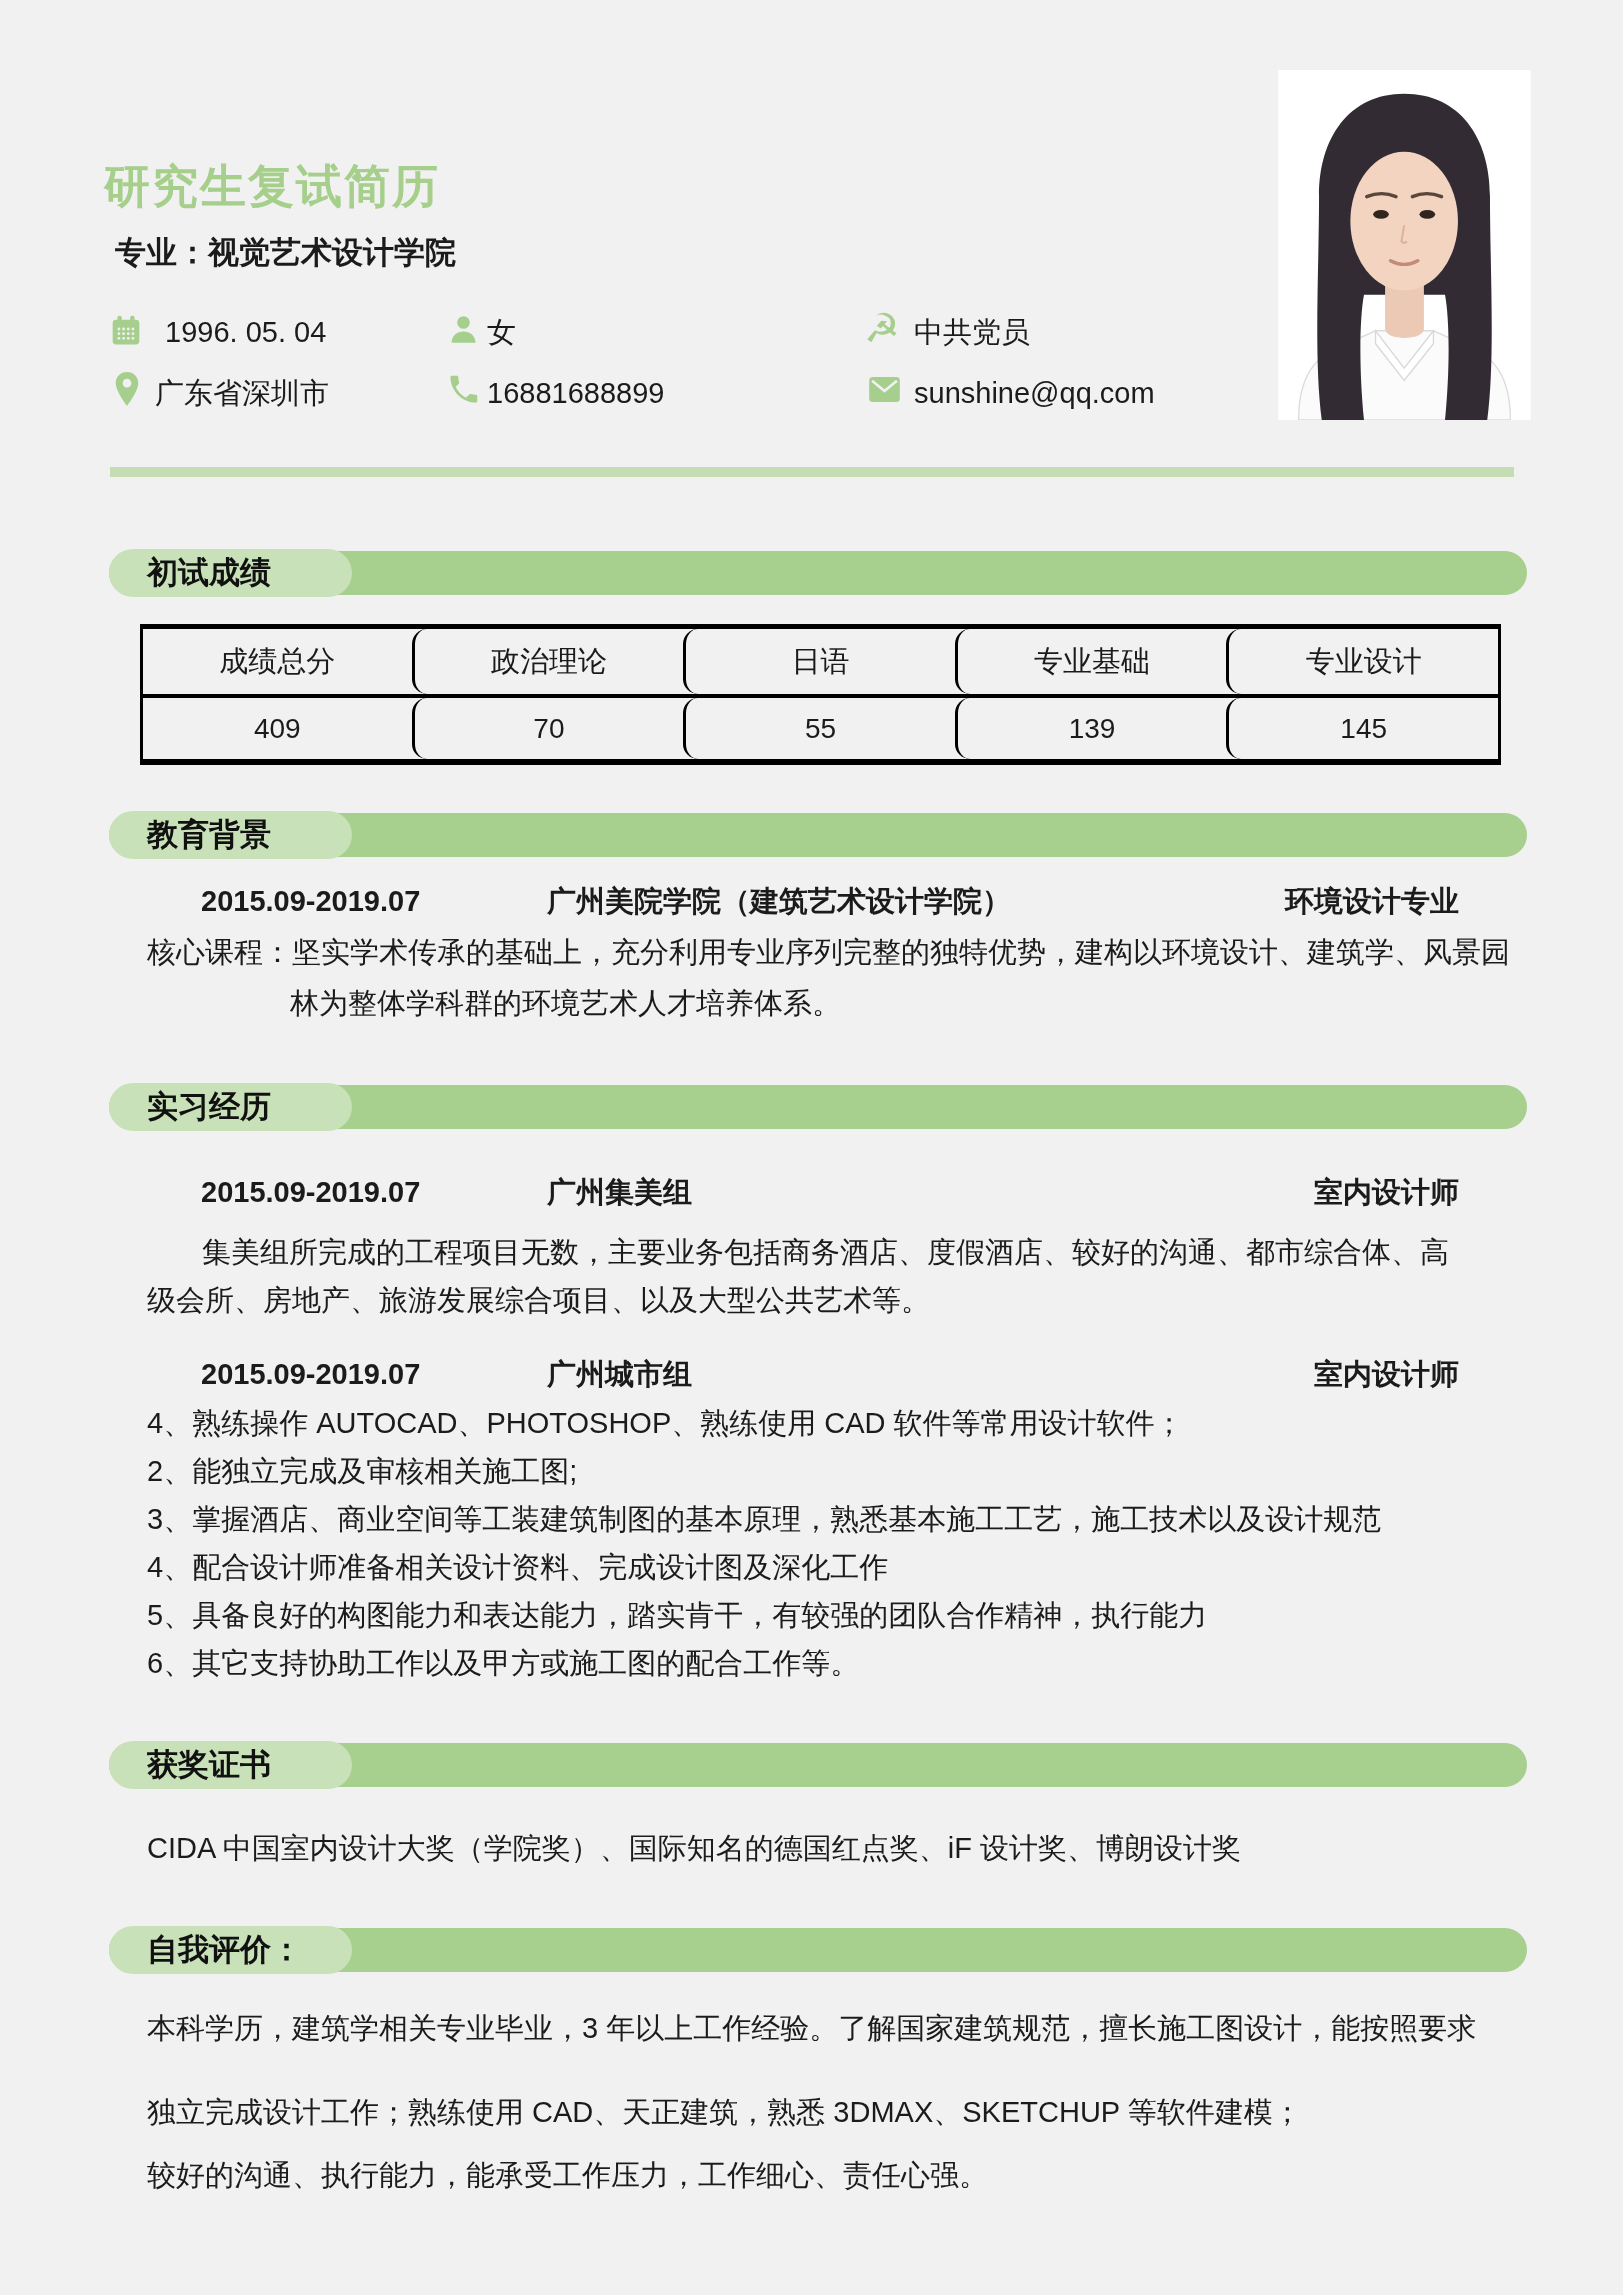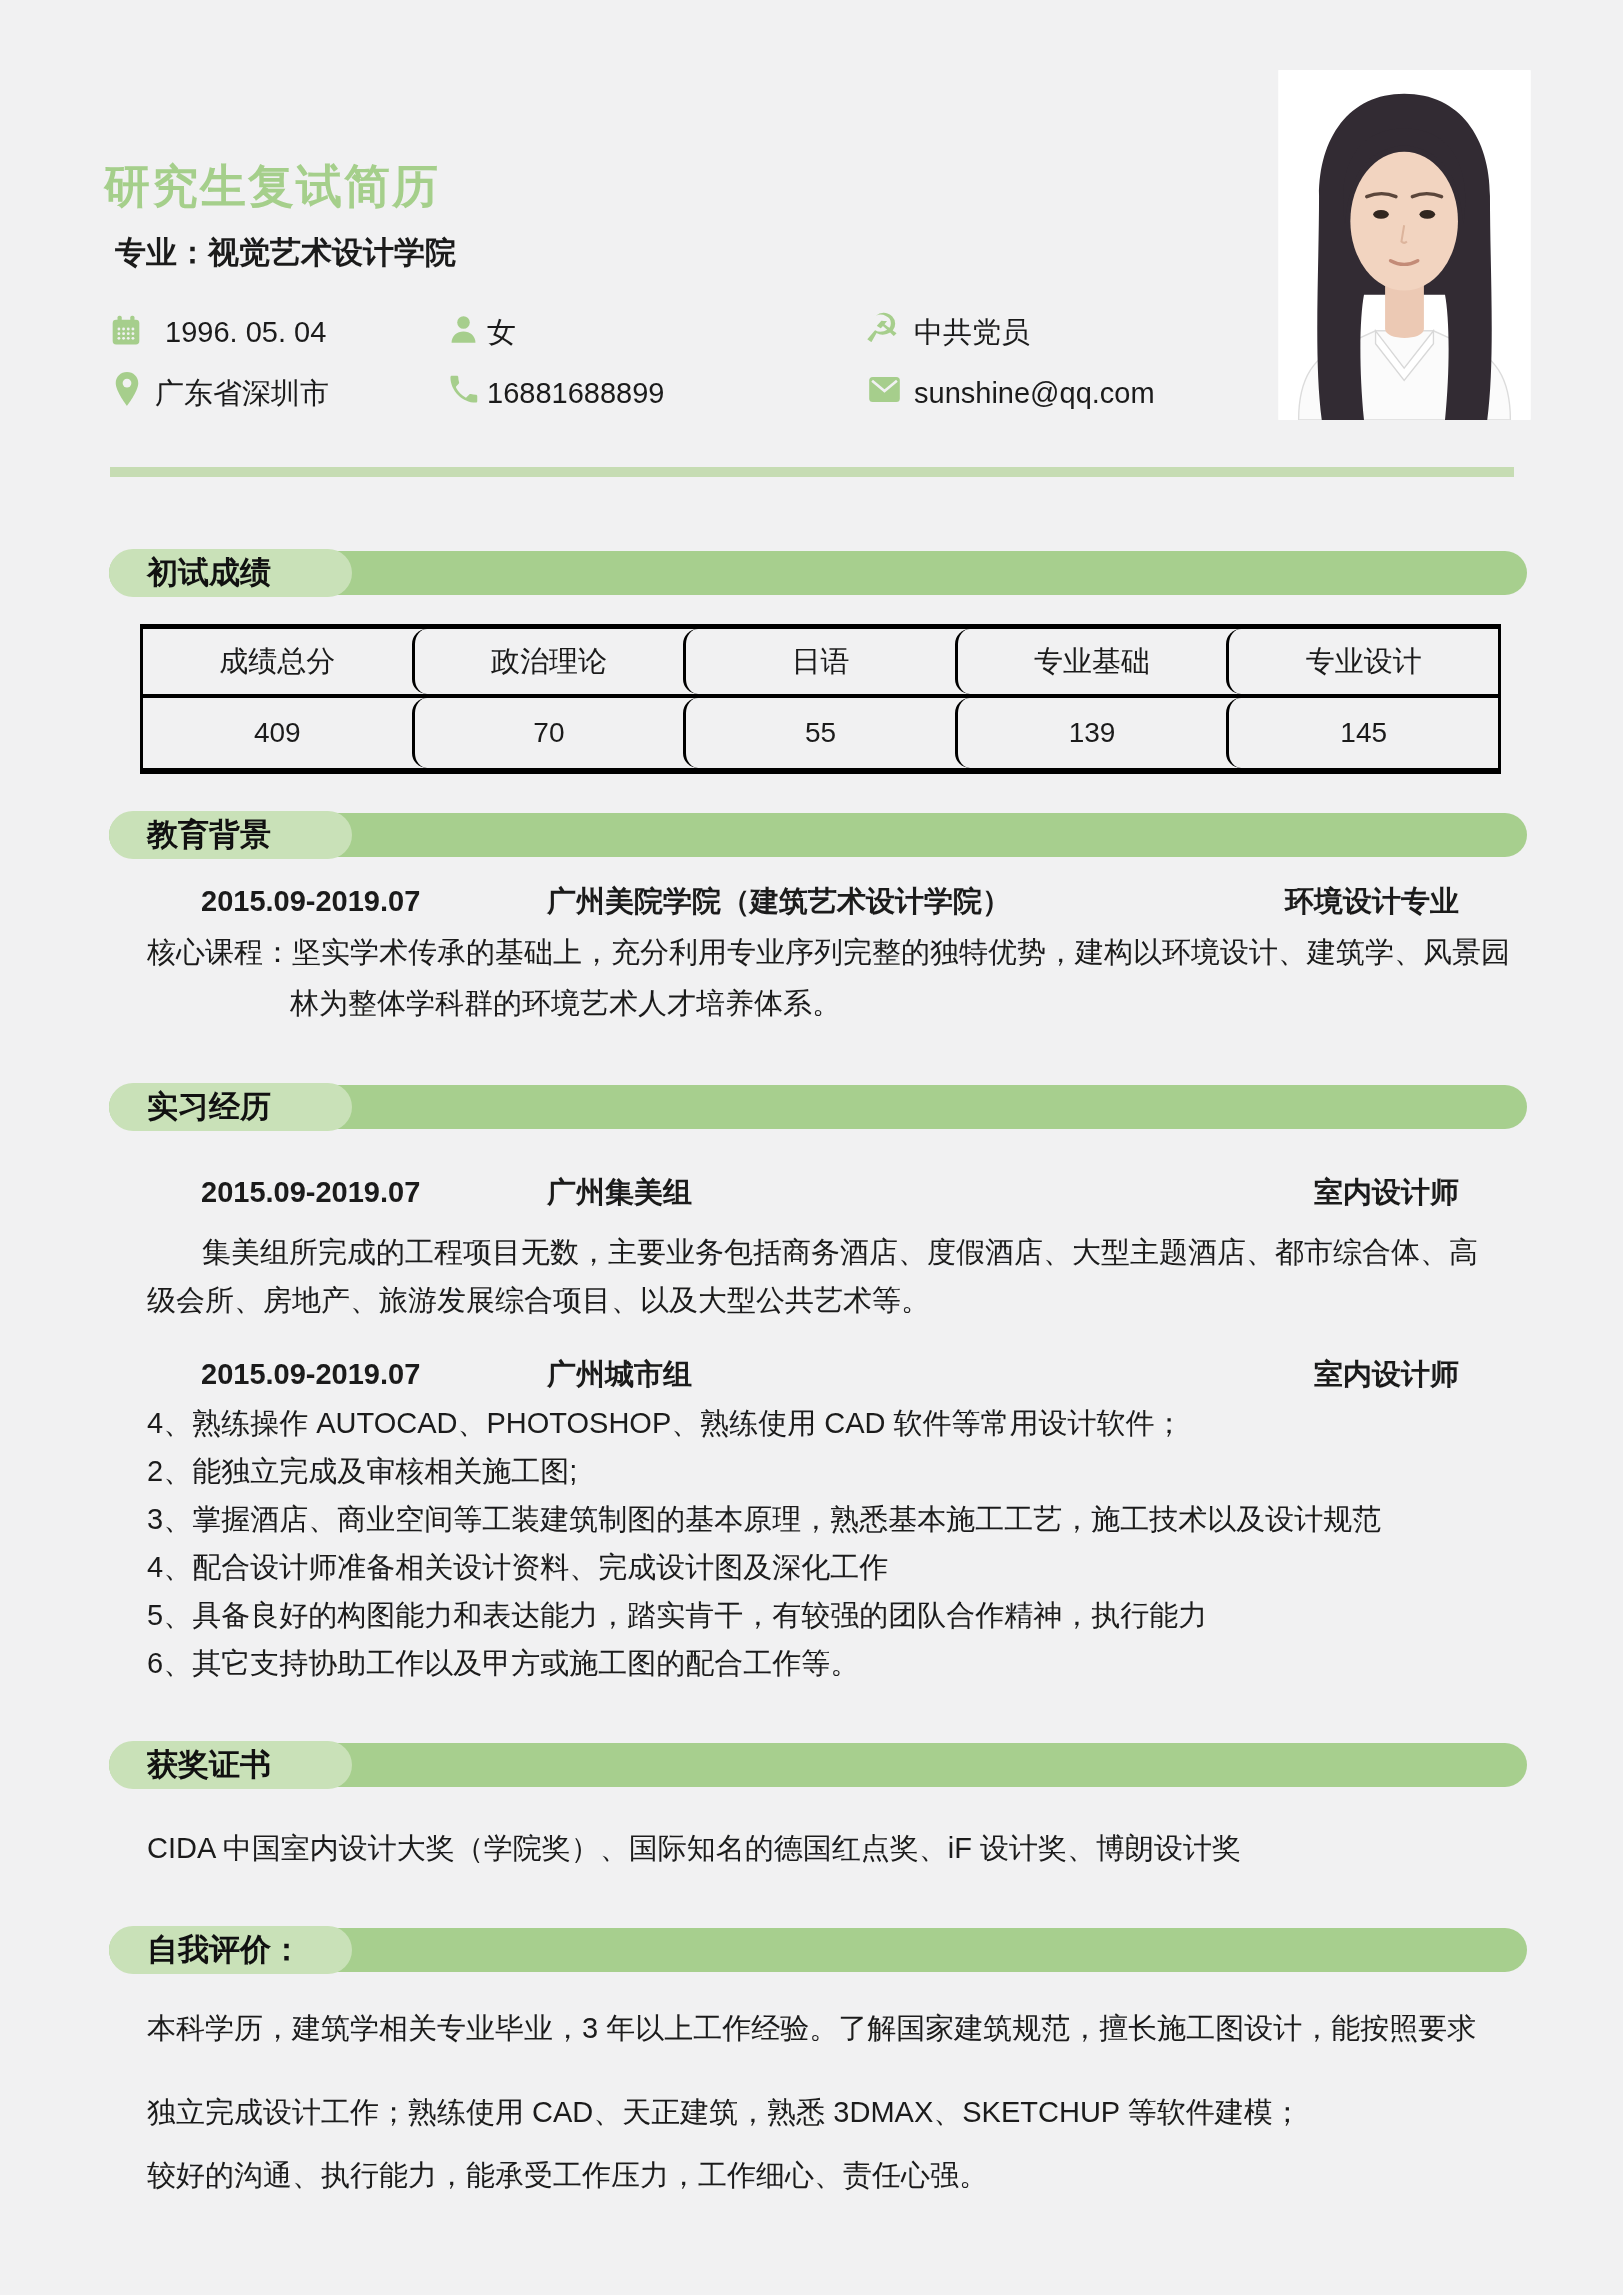--- a/index.html
+++ b/index.html
@@ -41,21 +41,21 @@
     white-space:nowrap;
   }
   
   .score-table{
     left:140px;top:624px;width:1355px;
     border:3.4px solid #000;border-top-width:5.5px;border-bottom-width:6.1px;
     background:#f1f1f2;
   }
   .score-row{display:flex;}
   .score-row.head{height:65px;border-bottom:4.8px solid #000;}
-  .score-row.vals{height:70px;}
+  .score-row.vals{height:61px;}
   .score-cell{
     flex:1 1 0;display:flex;align-items:center;justify-content:center;
     font-size:29px;
   }
   .score-cell + .score-cell{border-left:3.4px solid #000;border-radius:15px;}
   .score-row.vals .score-cell{font-size:28px;}
   
   .entry-row{left:0;right:0;height:34px;font-size:29px;font-weight:700;line-height:34px;}
   .entry-row .period{position:absolute;left:201px;white-space:nowrap;}
   .entry-row .org{position:absolute;left:547px;white-space:nowrap;}
@@ -216,21 +216,21 @@
     </div>
   </div>
 
   <div class="abs entry-row" style="top:1175px;">
     <span class="period">2015.09-2019.07</span>
     <span class="org">广州集美组</span>
     <span class="role">室内设计师</span>
   </div>
 
   <div class="abs body-text para" style="top:1228px;">
-    <div class="first">集美组所完成的工程项目无数，主要业务包括商务酒店、度假酒店、大型主题酒店、都市综合体、高</div>
+    <div class="first">集美组所完成的工程项目无数，主要业务包括商务酒店、度假酒店、较好的沟通、都市综合体、高</div>
     <div>级会所、房地产、旅游发展综合项目、以及大型公共艺术等。</div>
   </div>
 
   <div class="abs entry-row" style="top:1357px;">
     <span class="period">2015.09-2019.07</span>
     <span class="org">广州城市组</span>
     <span class="role">室内设计师</span>
   </div>
 
   <div class="abs body-text" style="top:1399px;">

